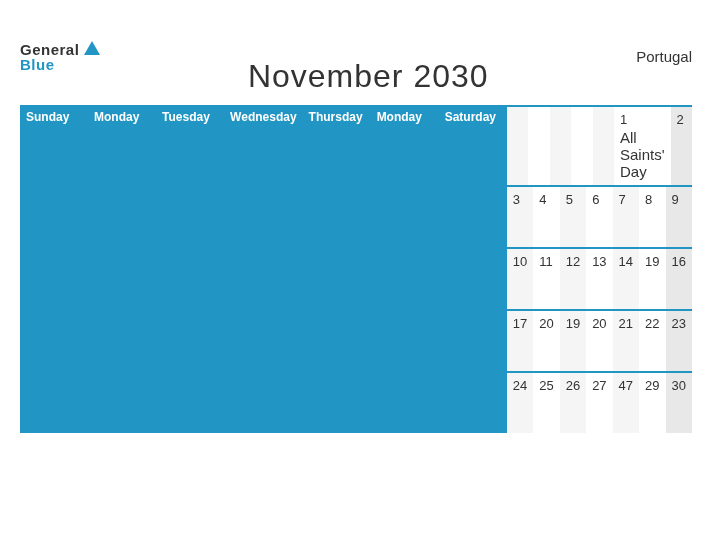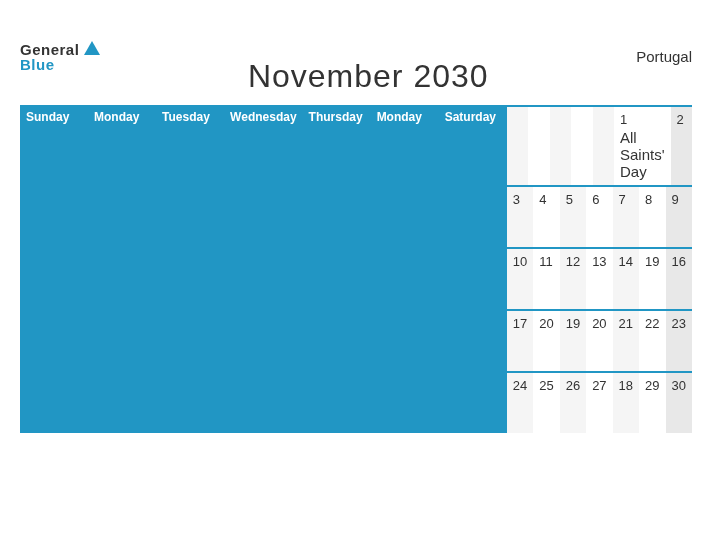--- a/index.html
+++ b/index.html
@@ -248,21 +248,21 @@
           <div class="cal-cell col-1">
             <span class="date-num">25</span>
           </div>
           <div class="cal-cell col-2">
             <span class="date-num">26</span>
           </div>
           <div class="cal-cell col-3">
             <span class="date-num">27</span>
           </div>
           <div class="cal-cell col-4">
-            <span class="date-num">18</span>
+            <span class="date-num">47</span>
           </div>
           <div class="cal-cell col-5">
             <span class="date-num">29</span>
           </div>
           <div class="cal-cell col-6">
             <span class="date-num">30</span>
           </div>
         </div>
       </div>
   </div>

